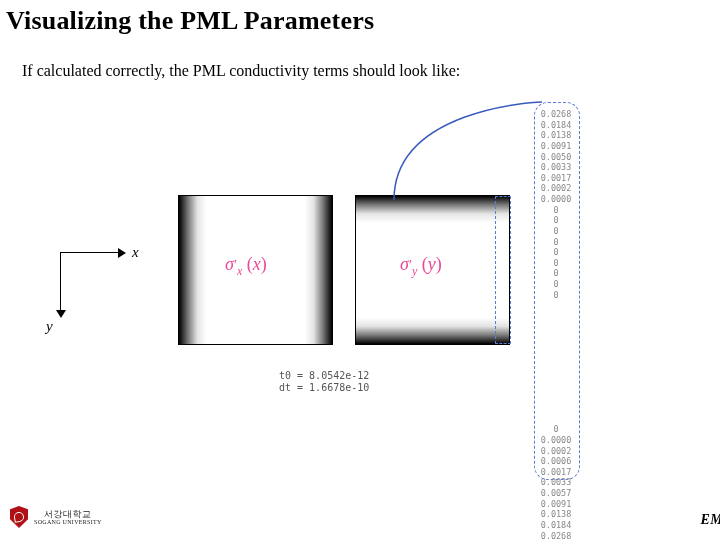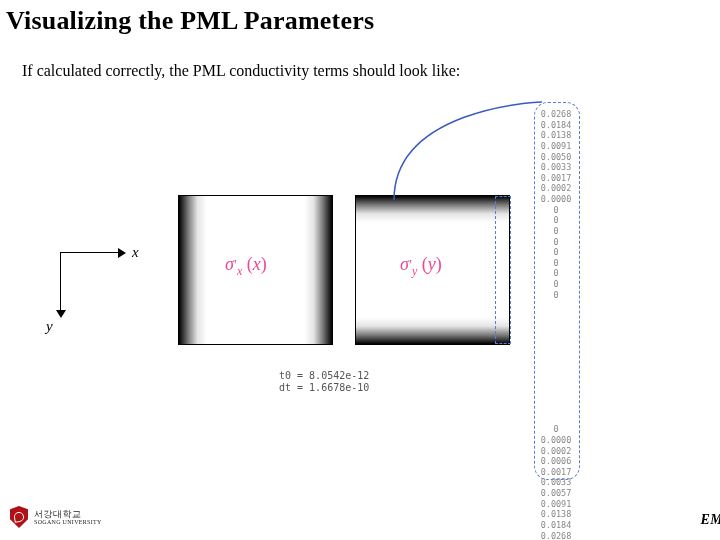--- a/index.html
+++ b/index.html
@@ -204,21 +204,21 @@
     height: 8px;
     border: 1.5px solid #fff;
     border-radius: 50% 50% 50% 0;
     transform: rotate(-10deg);
   }
   .uni {
     font-size: 8px;
     line-height: 1;
     color: #222;
   }
-  .uni .kr { font-size: 9px; letter-spacing: 0.5px; }
+  .uni .kr { font-size: 9px; letter-spacing: 0.5px; text-align: center; }
   .uni .en { font-size: 6px; letter-spacing: 0.3px; }
   .lab {
     position: absolute;
     right: 16px;
     bottom: 12px;
     font-size: 14px;
     font-style: italic;
     font-weight: bold;
     letter-spacing: 0.5px;
   }

